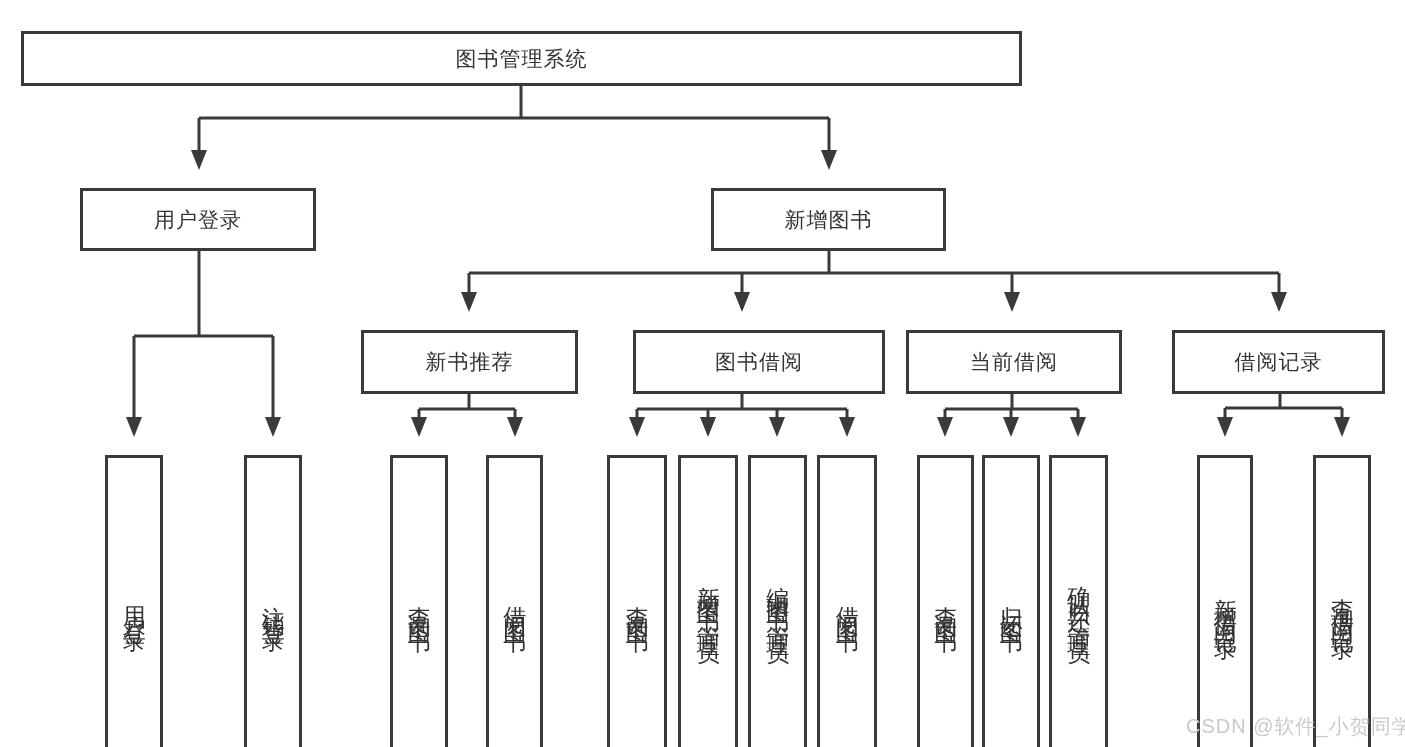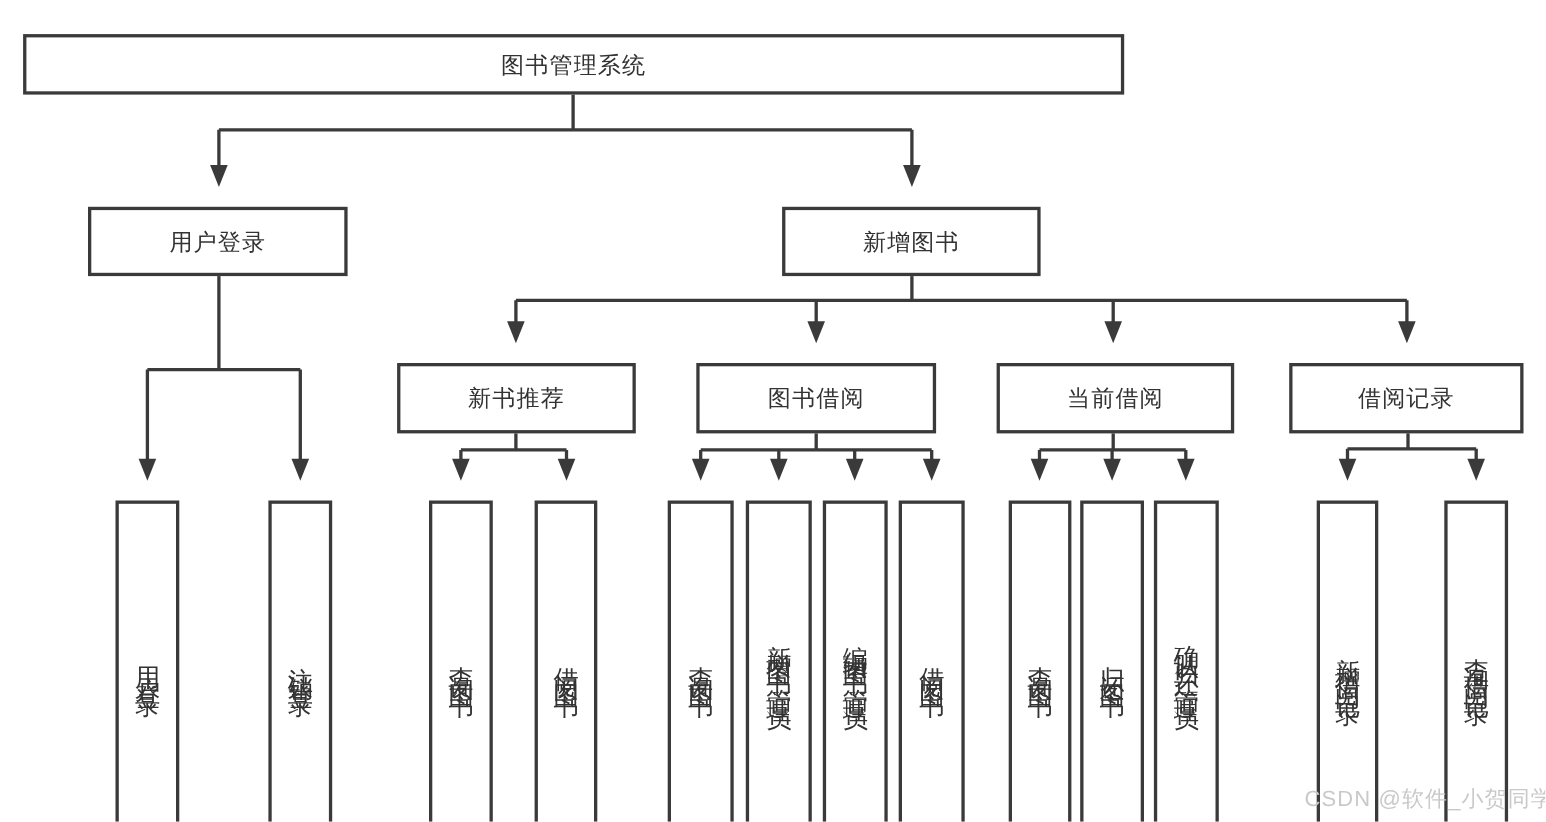--- a/index.html
+++ b/index.html
@@ -87,21 +87,21 @@
   <div class="box" style="left:80px;top:170px;width:236px;height:63px">
     <span>用户登录</span>
   </div>
   <div class="box" style="left:711px;top:170px;width:235px;height:63px">
     <span>新增图书</span>
   </div>
 
   <div class="box" style="left:361px;top:312px;width:217px;height:64px">
     <span>新书推荐</span>
   </div>
-  <div class="box" style="left:633px;top:312px;width:218px;height:64px">
+  <div class="box" style="left:633px;top:312px;width:252px;height:64px">
     <span>图书借阅</span>
   </div>
   <div class="box" style="left:906px;top:312px;width:216px;height:64px">
     <span>当前借阅</span>
   </div>
   <div class="box" style="left:1172px;top:312px;width:213px;height:64px">
     <span>借阅记录</span>
   </div>
 
   <div class="box vbox" style="left:105px;top:437px;width:58px;height:298px">

